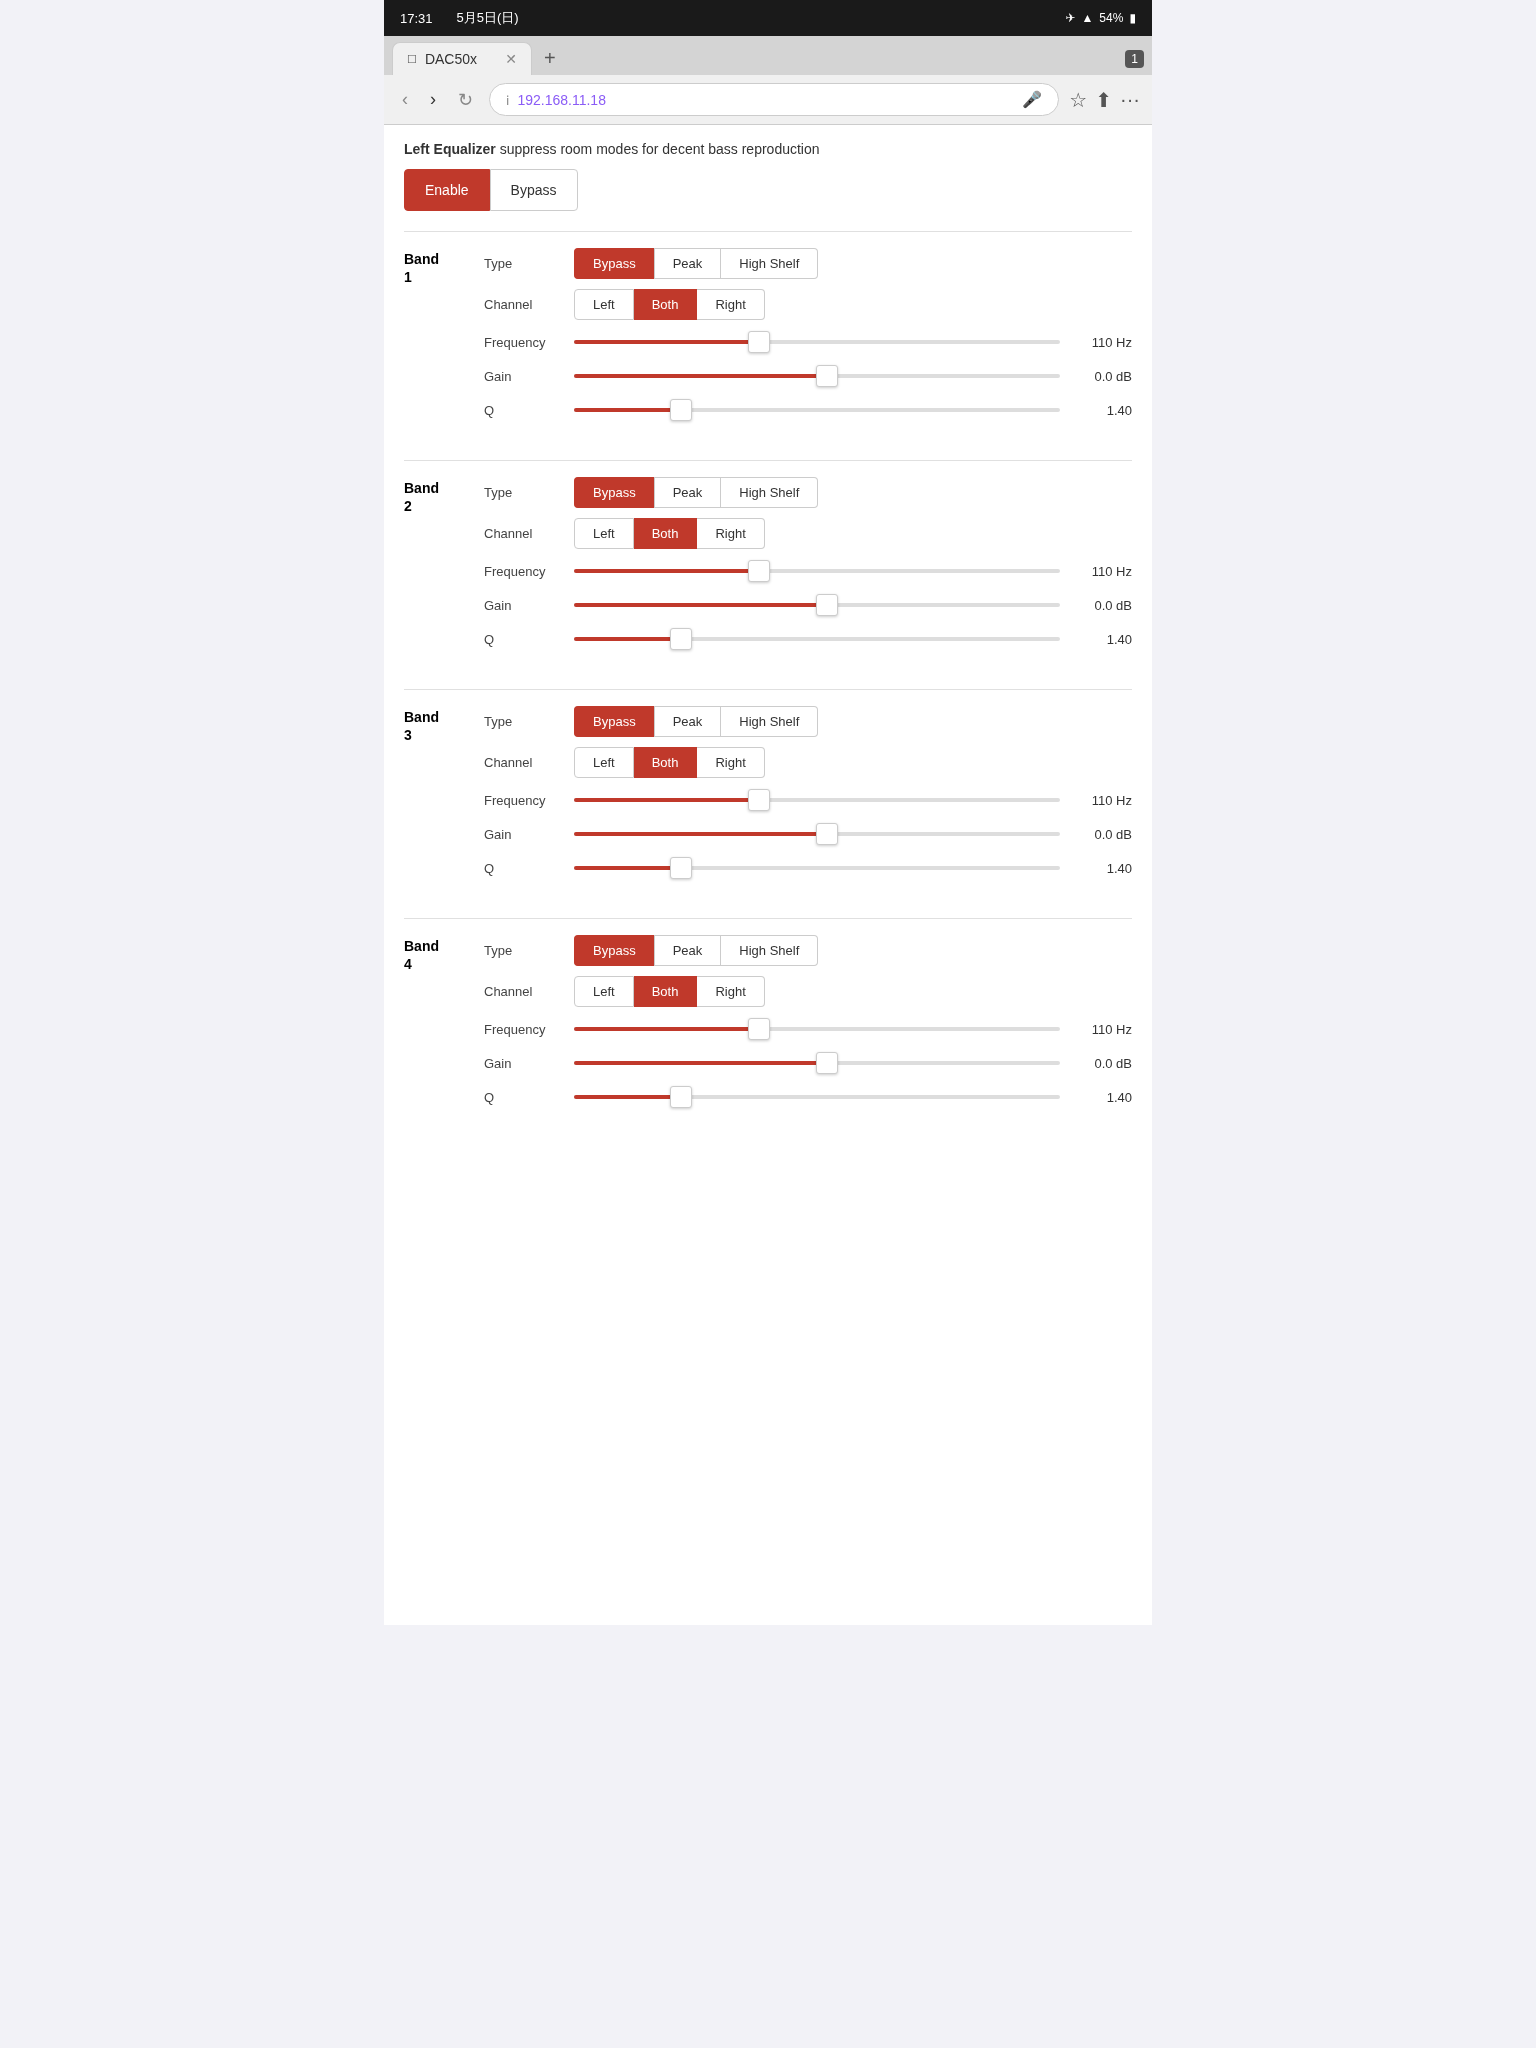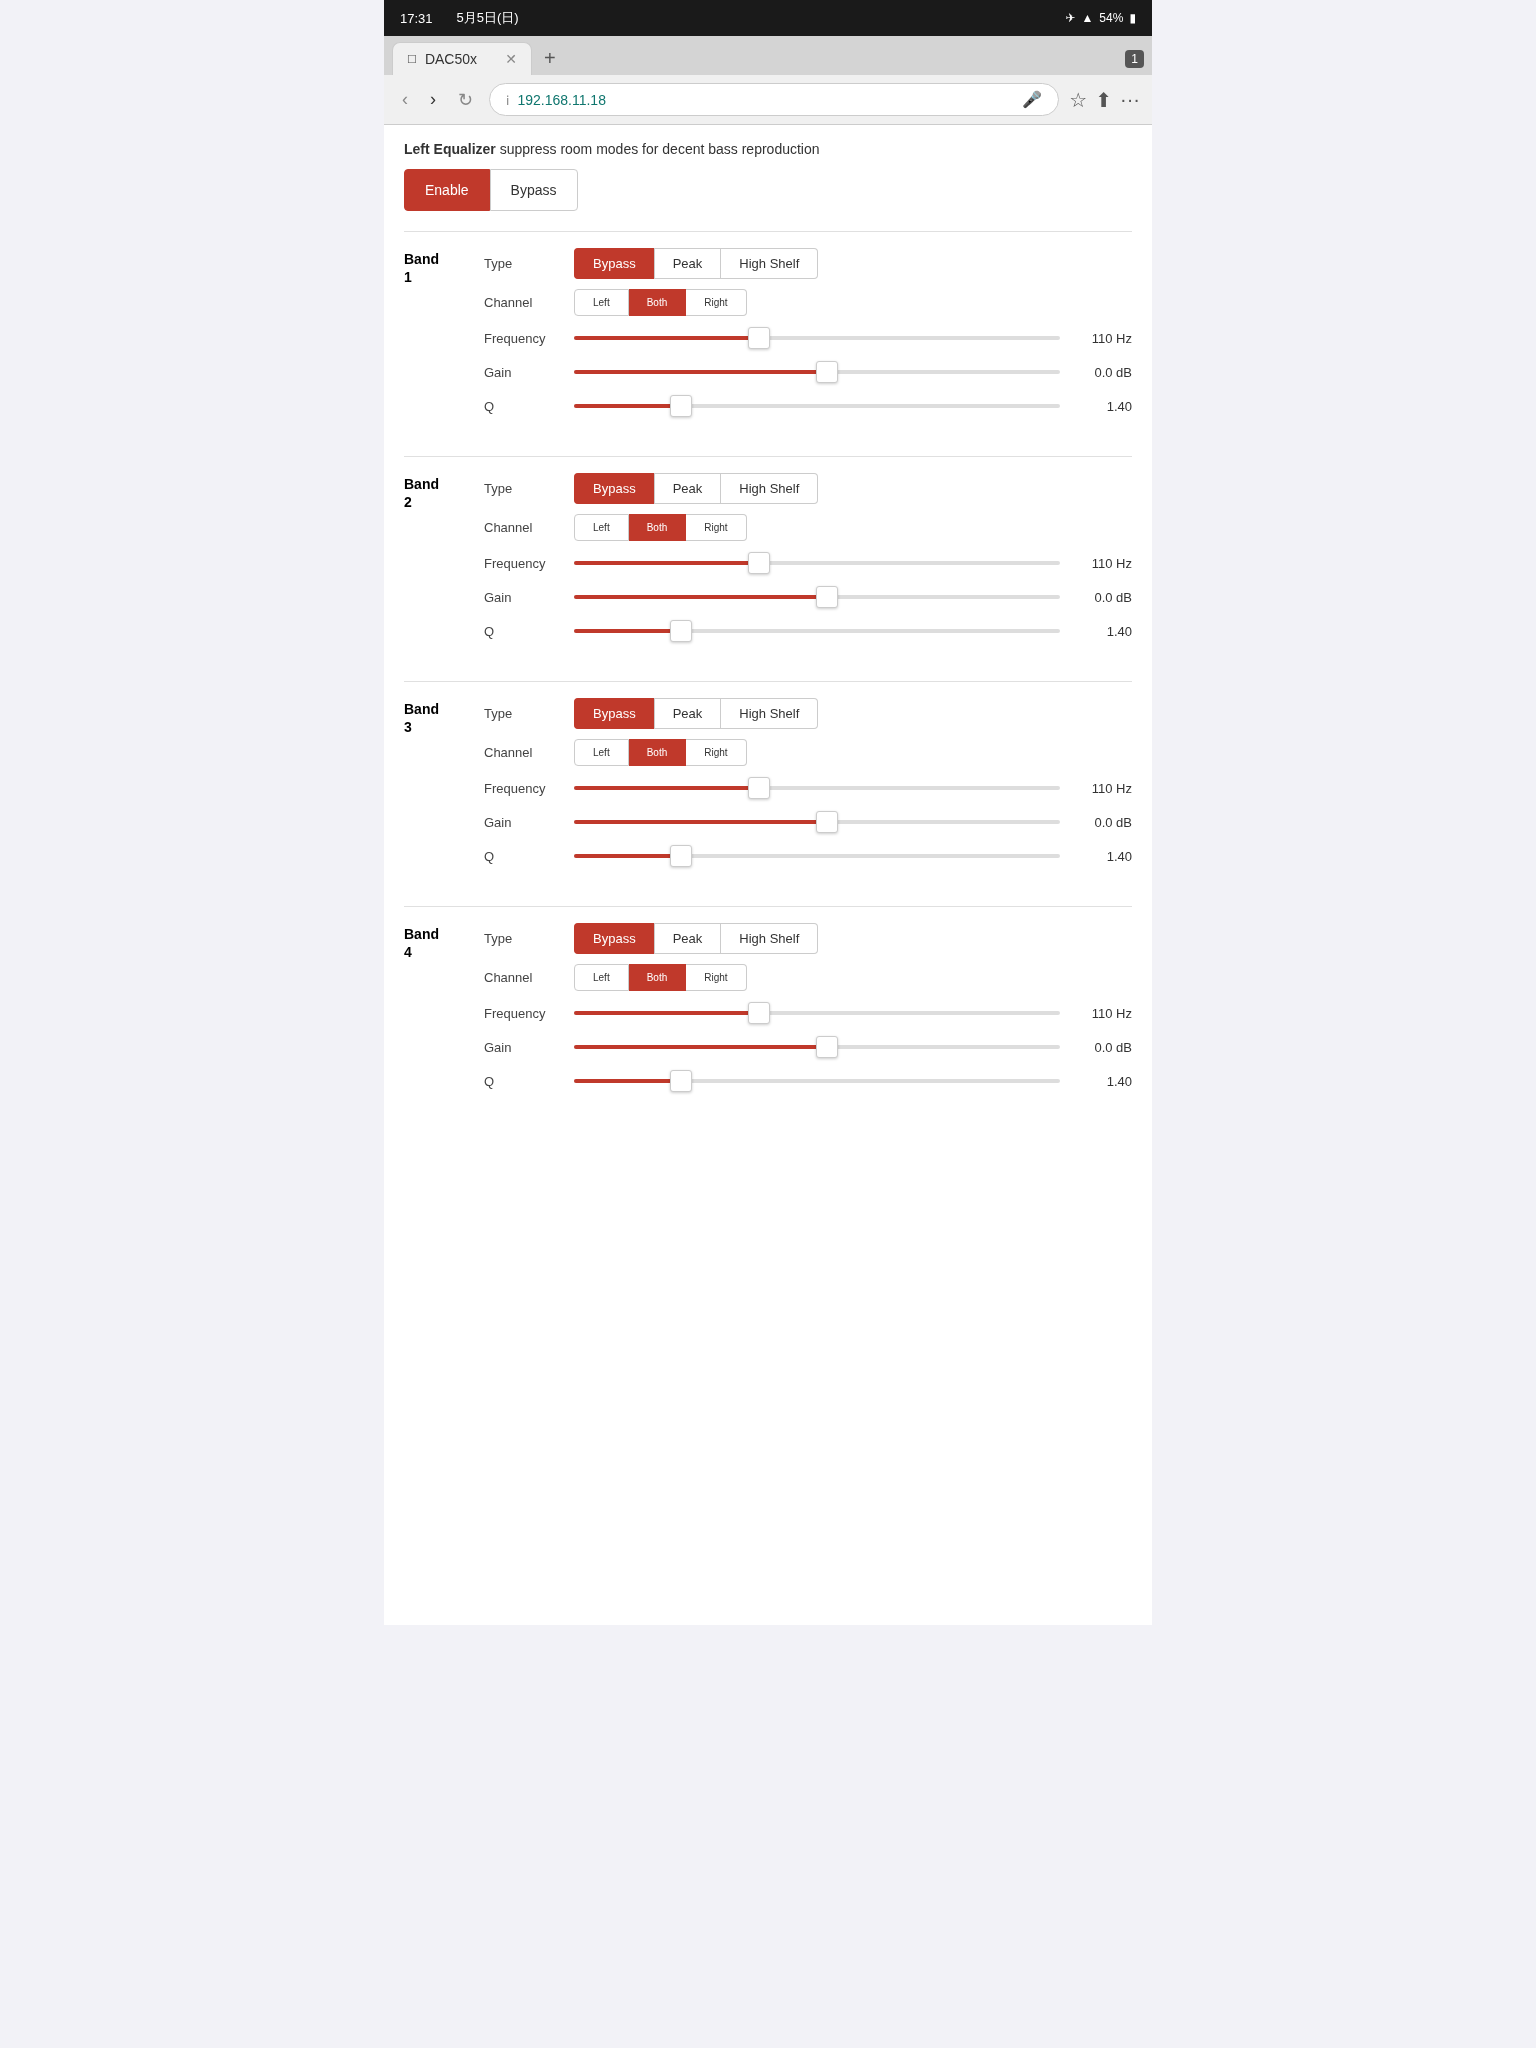--- a/index.html
+++ b/index.html
@@ -91,21 +91,21 @@
       flex: 1;
       background: white;
       border: 1px solid #ccc;
       border-radius: 20px;
       padding: 6px 16px;
       display: flex;
       align-items: center;
       gap: 8px;
       font-size: 14px;
     }
-    .address-text { flex: 1; color: #0f766e; }
+    .address-text { flex: 1; color: #8b5cf6; }
     .mic-icon { color: #4285f4; font-size: 16px; }
     .nav-right-btns { display: flex; gap: 8px; }
     .nav-icon-btn {
       background: none;
       border: none;
       font-size: 20px;
       color: #555;
       cursor: pointer;
     }
 
@@ -201,21 +201,21 @@
     .btn-type.active {
       background: #c0392b;
       color: white;
       border-color: #c0392b;
     }
 
     .btn-channel {
       border: 1px solid #ccc;
       background: white;
       padding: 7px 18px;
-      font-size: 10px;
+      font-size: 13px;
       cursor: pointer;
       color: #333;
     }
     .btn-channel:first-child { border-radius: 4px 0 0 4px; }
     .btn-channel:last-child { border-radius: 0 4px 4px 0; }
     .btn-channel.active {
       background: #c0392b;
       color: white;
       border-color: #c0392b;
     }

